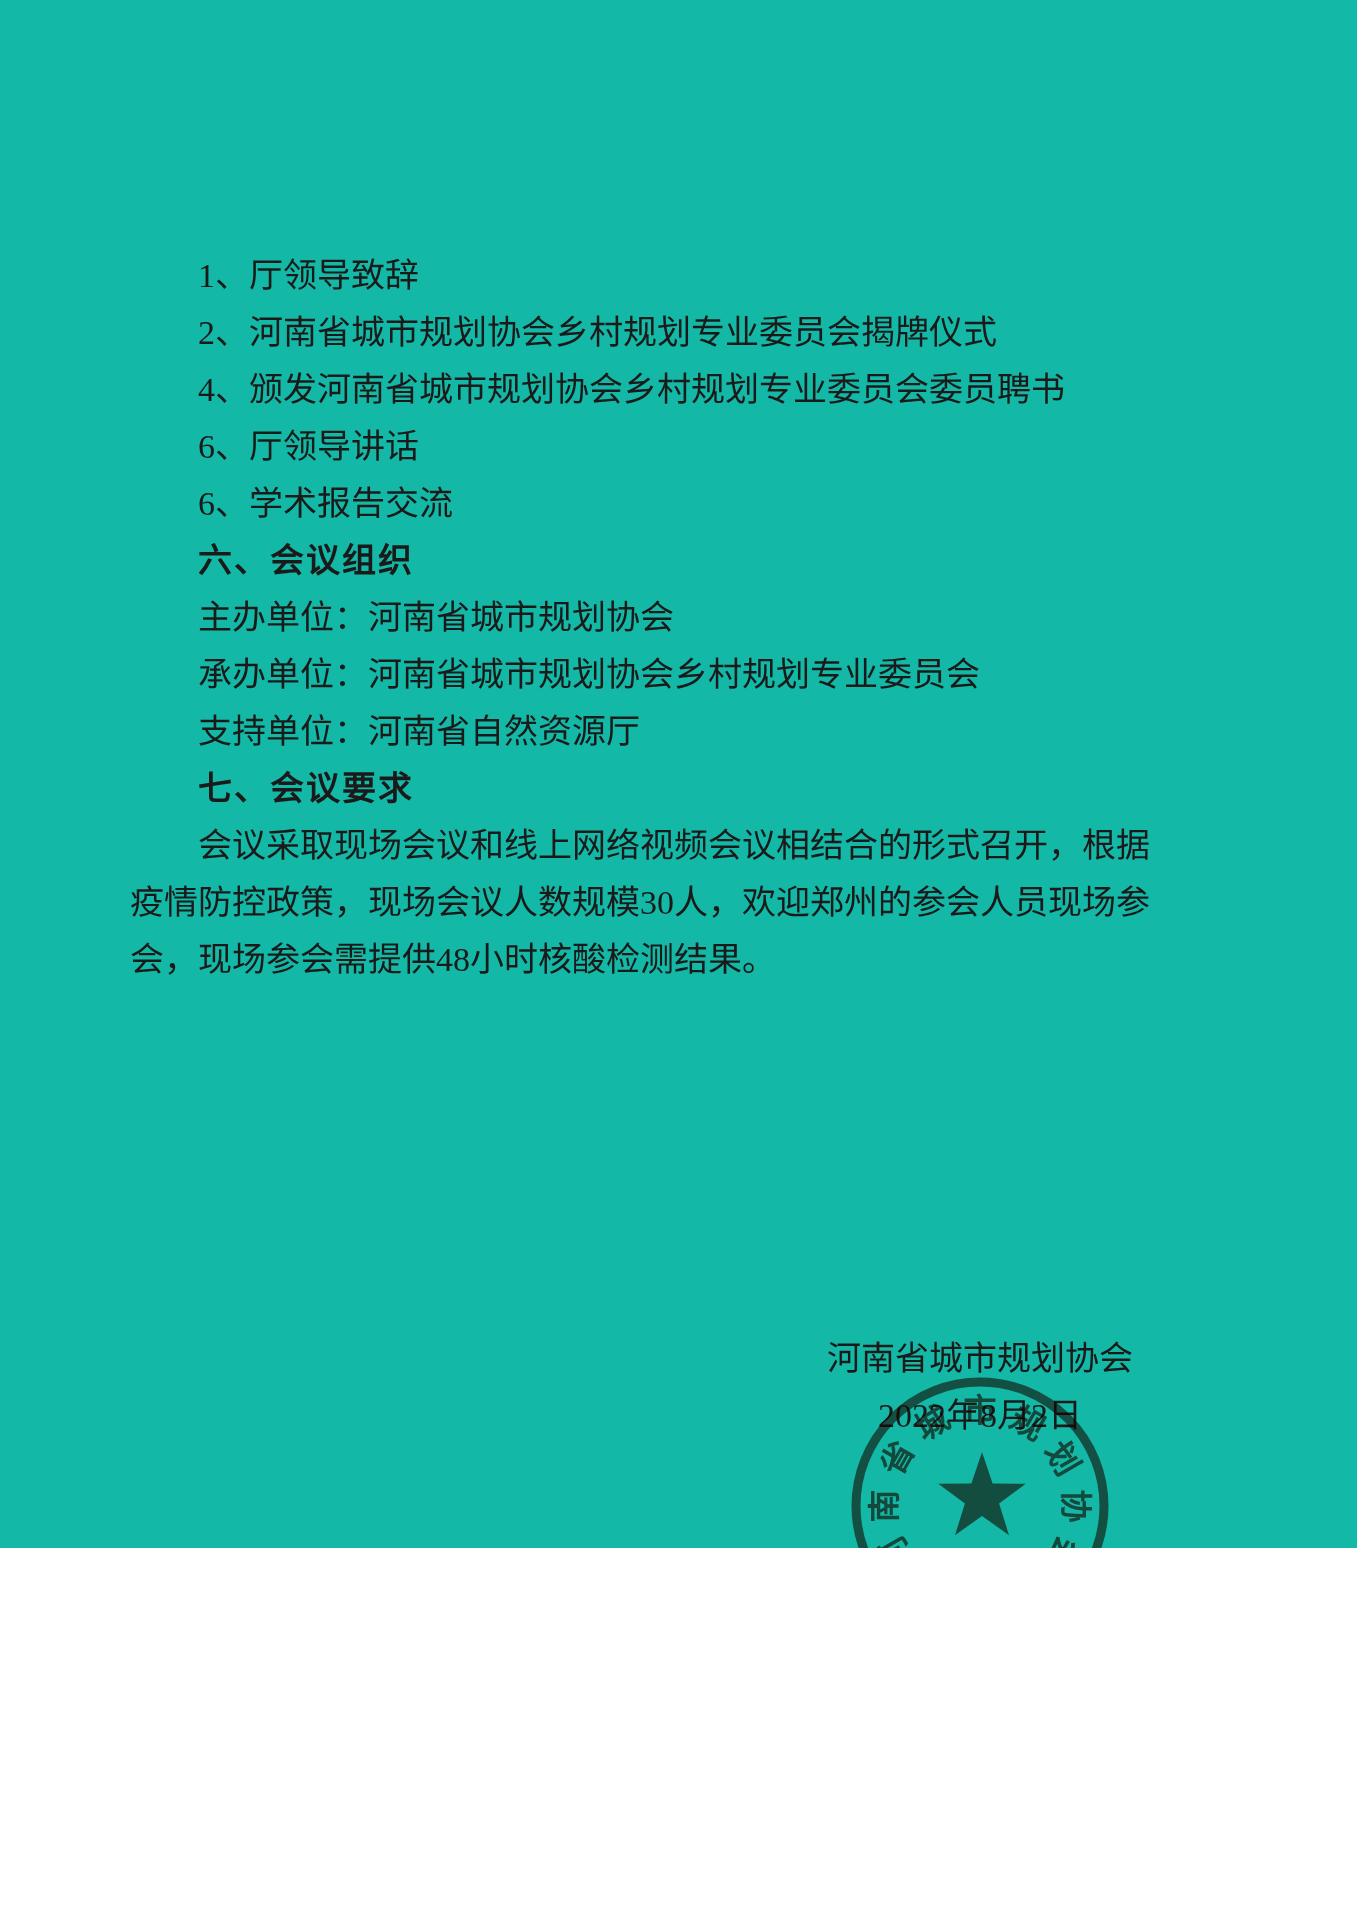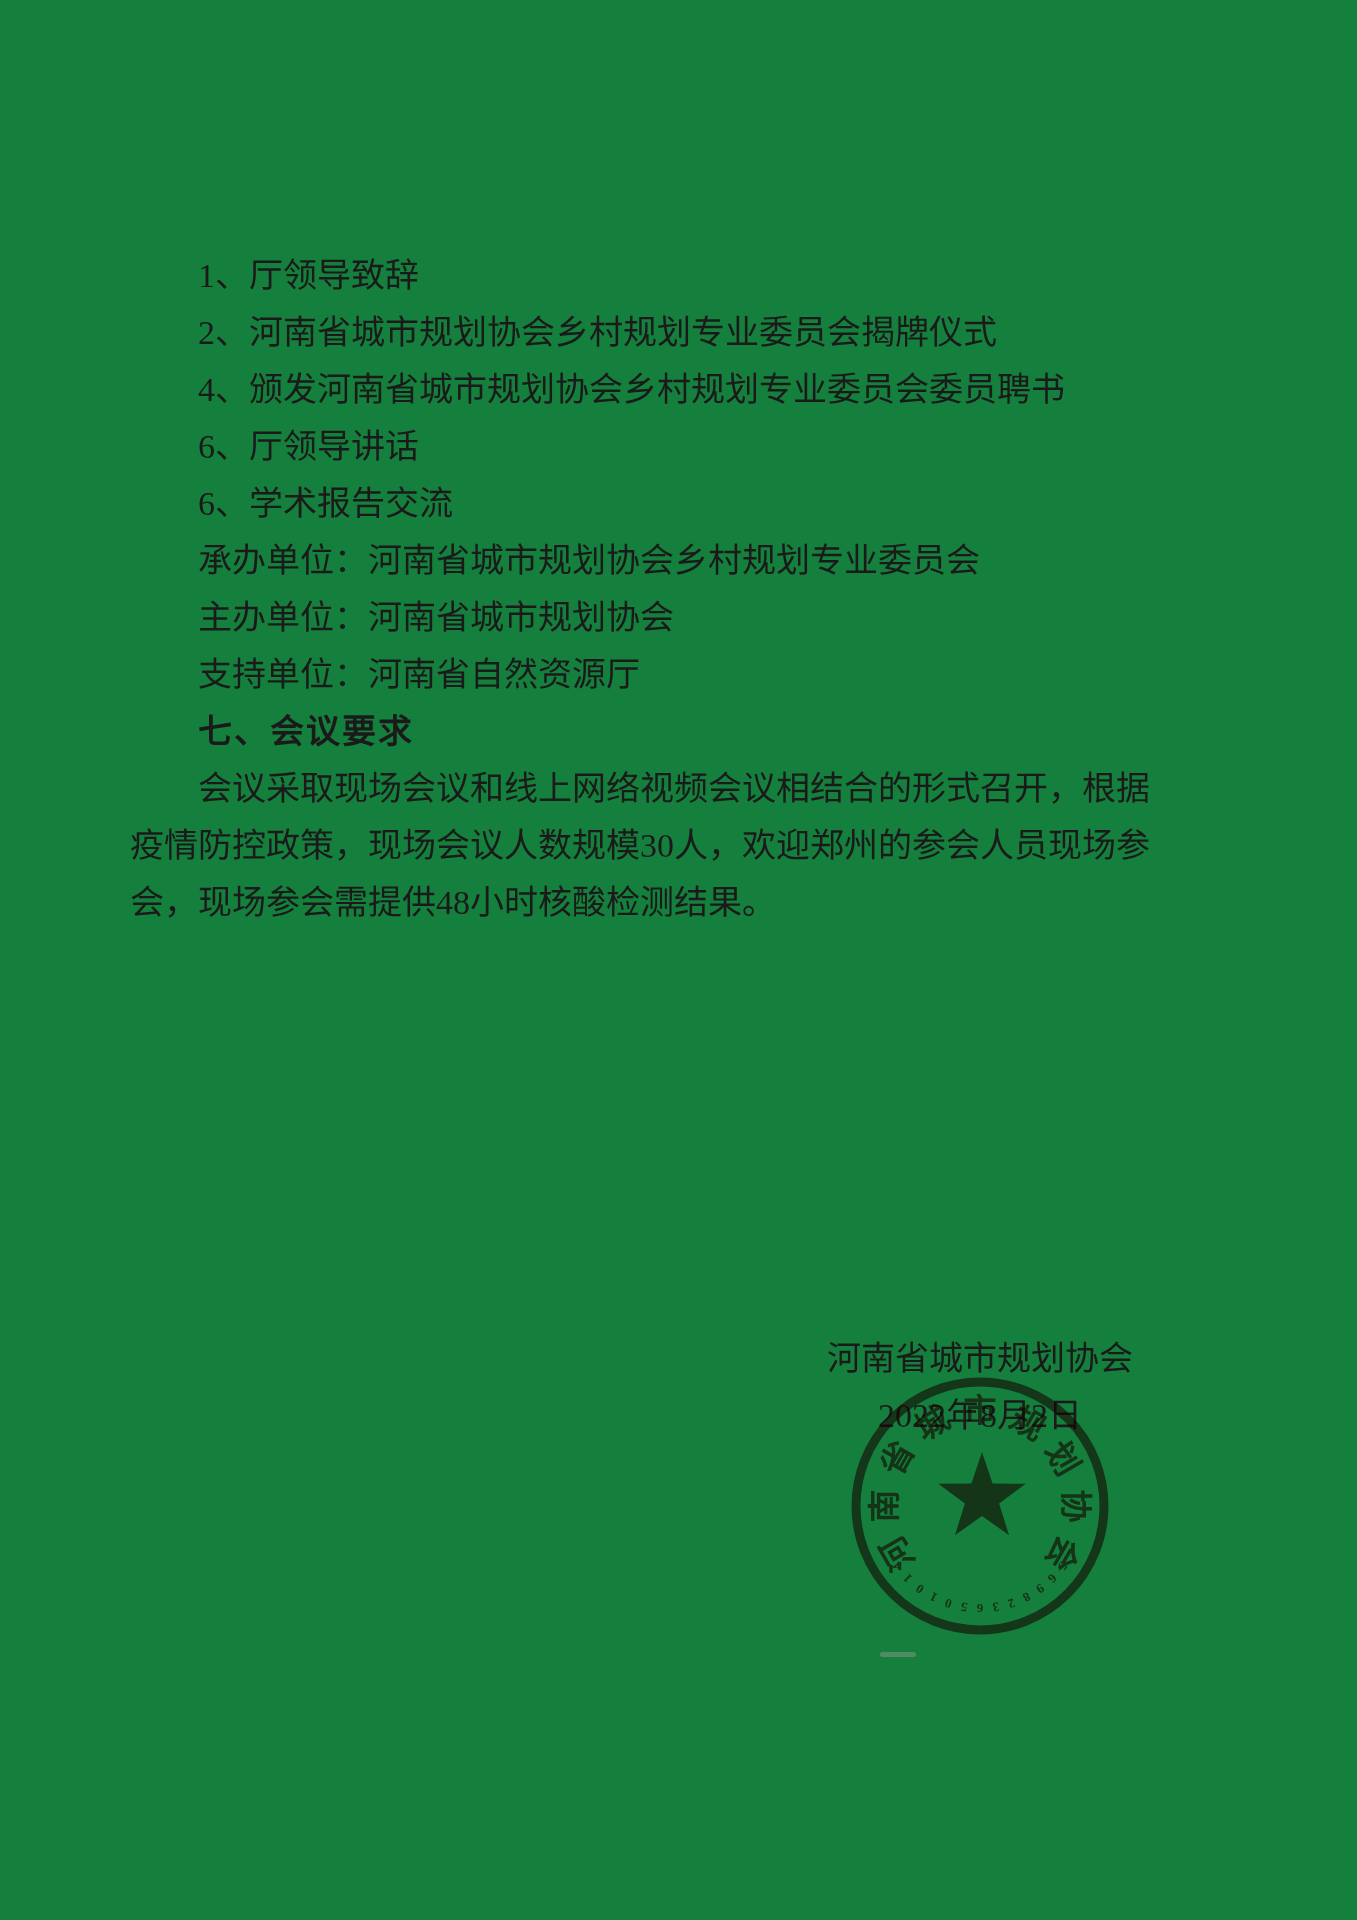--- a/index.html
+++ b/index.html
@@ -1,19 +1,19 @@
 <!DOCTYPE html>
 <html lang="zh-CN"><head>
 <meta charset="utf-8">
 <style>
   html,body{margin:0;padding:0;background:#ffffff;}
   .page{
     position:relative;
-    width:1357px;height:1920px;
-    background:#15803d;
+    width:1357px;height:1548px;
+    background:#14b8a6;
     overflow:hidden;
     font-family:"Liberation Serif","DejaVu Serif",serif;
     color:#1a1a1a;
   }
   .doc{
     position:absolute;
     left:130px;top:247px;width:1100px;
     font-size:34px;line-height:57px;
   }
   .line{margin:0;padding:0;font-weight:normal;font-size:34px;}
@@ -53,24 +53,25 @@
 
 <div class="page">
 
   <main class="doc">
     <p class="line ind2">1、厅领导致辞</p>
     <p class="line ind2">2、河南省城市规划协会乡村规划专业委员会揭牌仪式</p>
     <p class="line ind2">4、颁发河南省城市规划协会乡村规划专业委员会委员聘书</p>
     <p class="line ind2">6、厅领导讲话</p>
     <p class="line ind2">6、学术报告交流</p>
 
+    <h2 class="line ind2 hd">六、会议组织</h2>
+
+    <p class="line ind2"><span>主办单位：</span><span>河南省城市规划协会</span></p>
 
     <p class="line ind2"><span>承办单位：</span><span>河南省城市规划协会乡村规划专业委员会</span></p>
-
-    <p class="line ind2"><span>主办单位：</span><span>河南省城市规划协会</span></p>
 
     <p class="line ind2"><span>支持单位：</span><span>河南省自然资源厅</span></p>
 
     <h2 class="line ind2 hd">七、会议要求</h2>
 
     <p class="line ind2">会议采取现场会议和线上网络视频会议相结合的形式召开，根据</p>
     <p class="line">疫情防控政策，现场会议人数规模30人，欢迎郑州的参会人员现场参</p>
     <p class="line">会，现场参会需提供48小时核酸检测结果。</p>
   </main>
 

